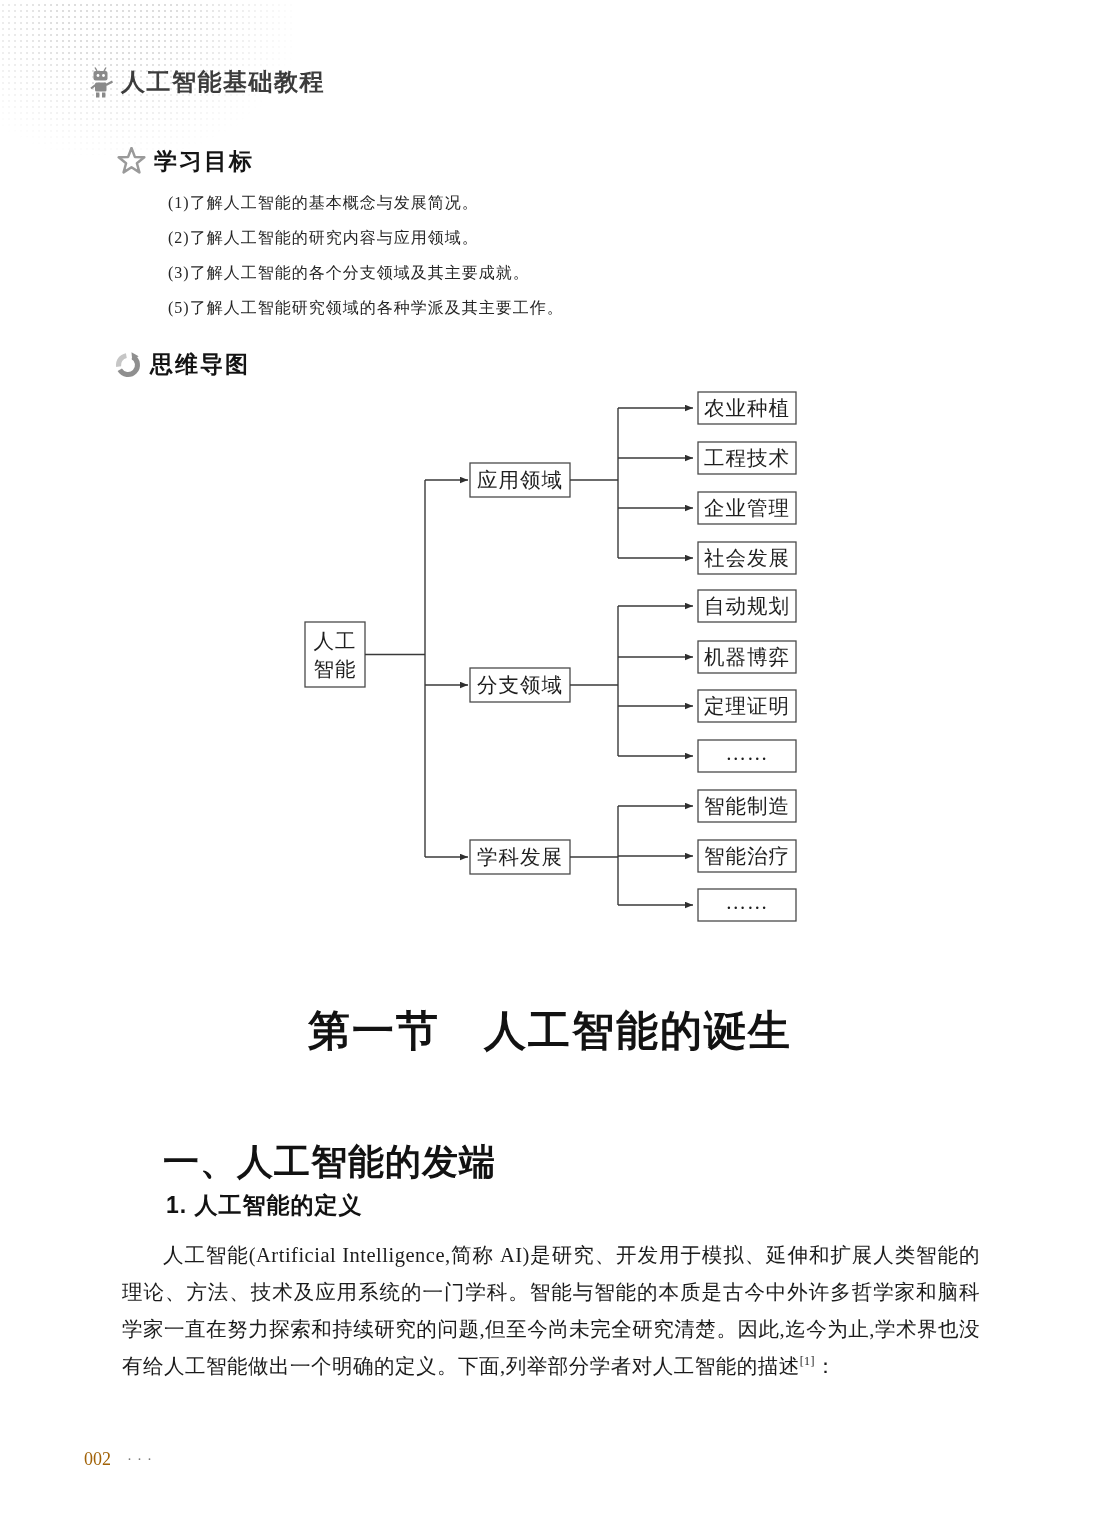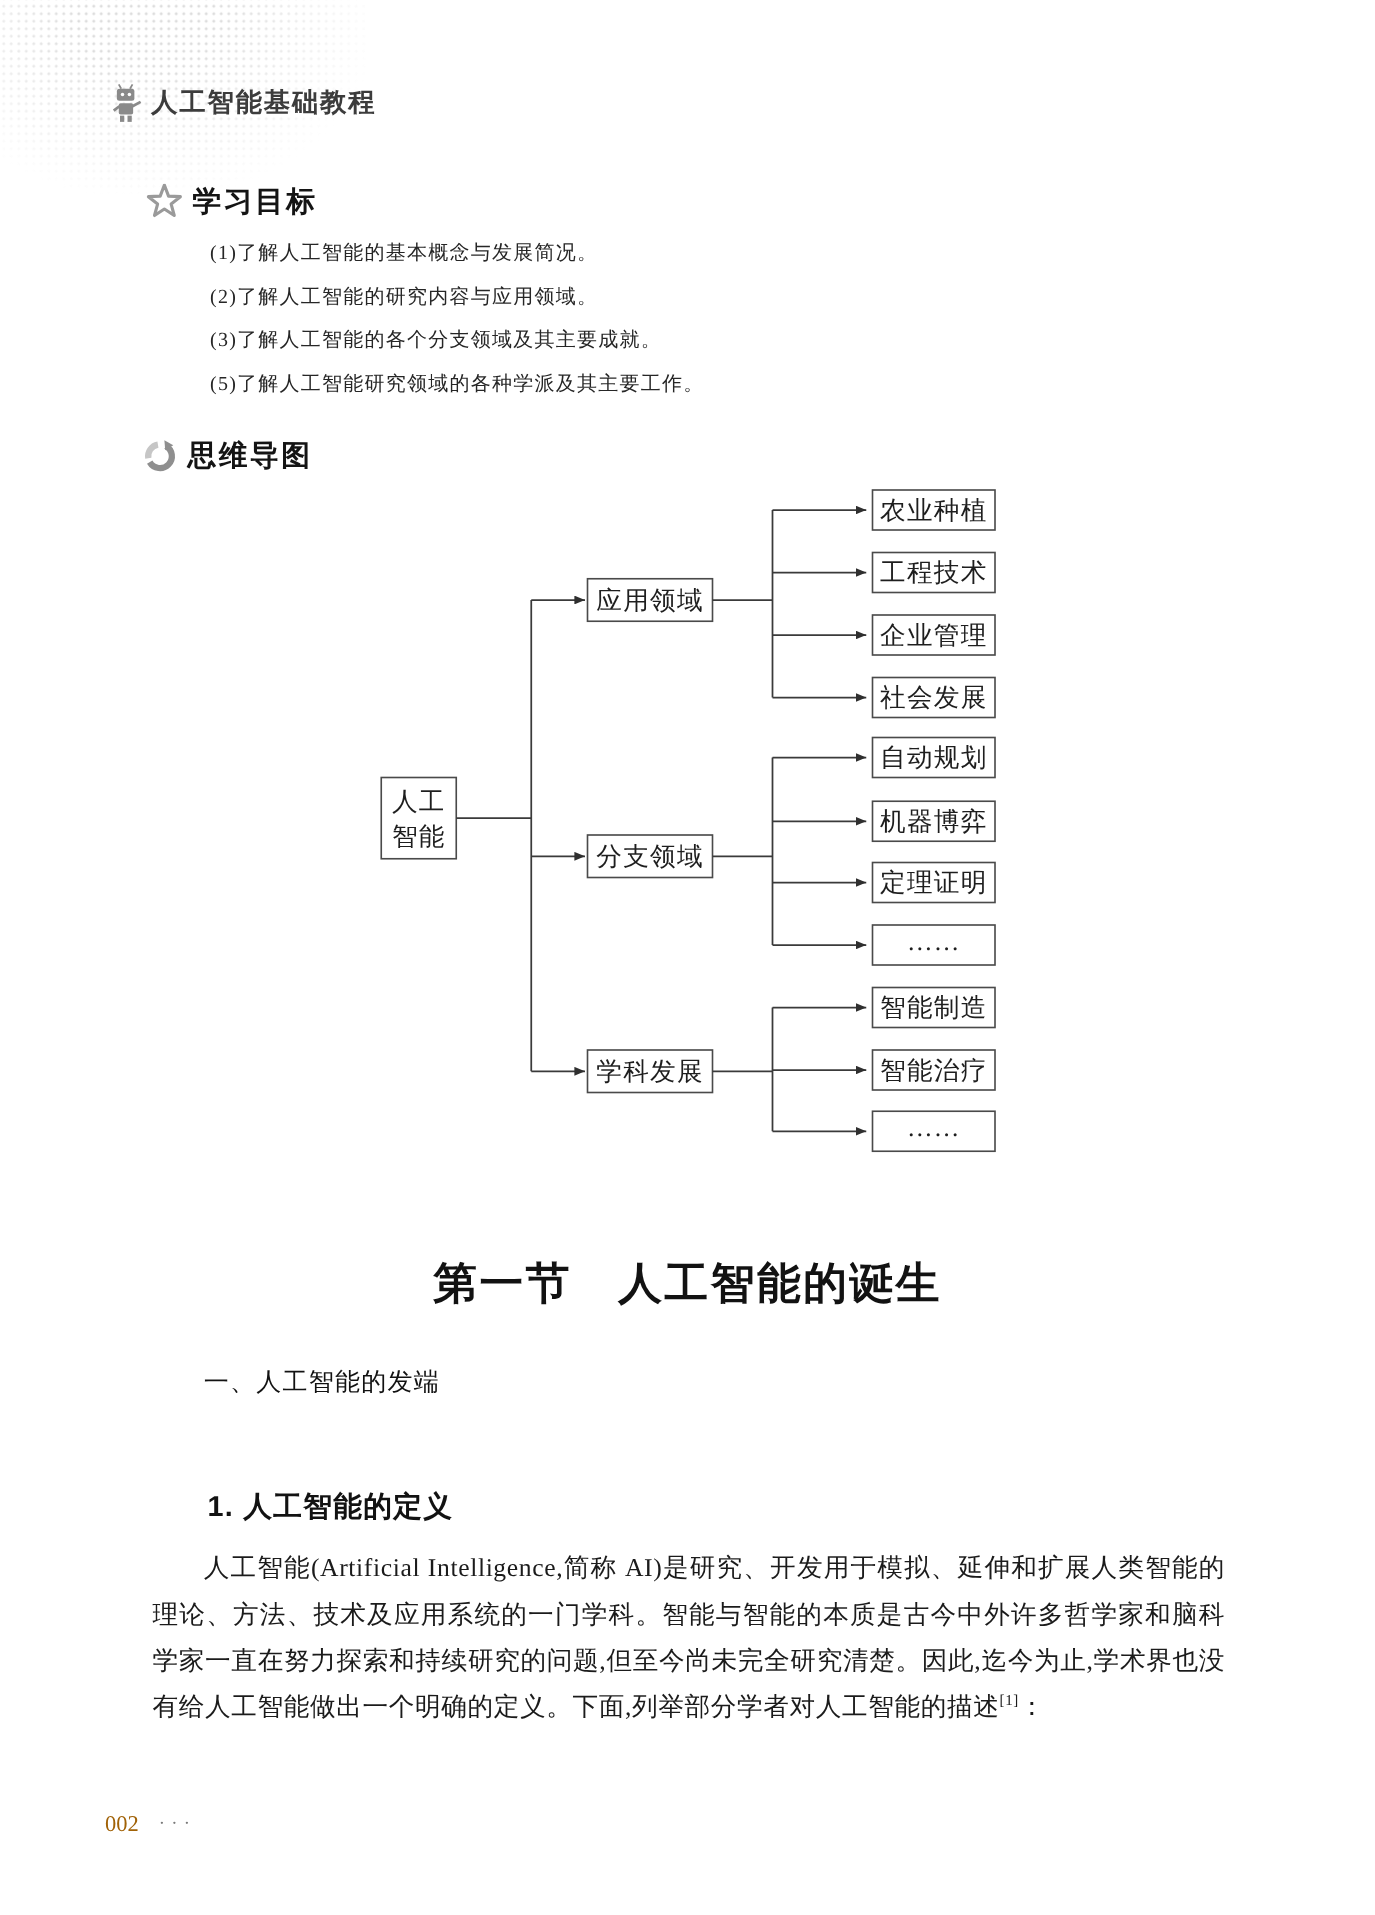--- a/index.html
+++ b/index.html
@@ -17,21 +17,21 @@
     -webkit-mask-image: radial-gradient(ellipse at 50% 45%, rgba(0,0,0,.8) 22%, rgba(0,0,0,.3) 55%, transparent 74%);
     mask-image: radial-gradient(ellipse at 50% 45%, rgba(0,0,0,.8) 22%, rgba(0,0,0,.3) 55%, transparent 74%);
     opacity:.75;
   }
   .brand-header {
     position:absolute; left:88px; top:66px;
     display:flex; align-items:center; gap:7px;
   }
   .brand-title {
     font-family:"Liberation Sans", sans-serif;
-    font-size:21px; font-weight:600; color:#3c3c3c; letter-spacing:1.5px;
+    font-size:24px; font-weight:600; color:#3c3c3c; letter-spacing:1.5px;
   }
   .icon-title-row { display:flex; align-items:center; gap:8px; }
   .block-title {
     font-family:"Liberation Sans", sans-serif;
     font-size:23px; font-weight:bold; color:#141414; letter-spacing:2px;
   }
   .objectives-head { position:absolute; left:117px; top:146px; }
   .objectives-list { position:absolute; left:168px; top:185px; }
   .obj-item {
     font-size:16px; line-height:35px; color:#262626; letter-spacing:1px;
@@ -40,26 +40,26 @@
   .mindmap-head { position:absolute; left:114px; top:349px; }
   .mindmap-svg { position:absolute; left:290px; top:385px; }
   .mm-text {
     font-family:"Liberation Serif", serif; font-size:20.5px; fill:#1e1e1e; letter-spacing:1px;
   }
   .mm-box { fill:#ffffff; stroke:#4a4a4a; stroke-width:1.3; }
   .mm-line { stroke:#3a3a3a; stroke-width:1.4; fill:none; }
   .section-title {
     position:absolute; left:0; right:0; top:1003px; text-align:center;
     font-family:"Liberation Serif", serif; font-weight:bold;
-    font-size:35px; color:#121212; letter-spacing:2px;
+    font-size:42px; color:#121212; letter-spacing:2px;
   }
   .heading-1 {
-    position:absolute; left:163px; top:1092px;
-    font-family:"Liberation Sans", sans-serif; font-weight:normal;
-    font-size:20px; color:#121212; letter-spacing:1px;
+    position:absolute; left:163px; top:1138px;
+    font-family:"Liberation Sans", sans-serif; font-weight:bold;
+    font-size:36px; color:#121212; letter-spacing:1px;
   }
   .heading-2 {
     position:absolute; left:166px; top:1190px;
     font-family:"Liberation Sans", sans-serif; font-weight:bold;
     font-size:23px; color:#121212; letter-spacing:1px;
   }
   .body-paragraph {
     position:absolute; left:122px; top:1237px; width:858px;
     font-size:20.5px; line-height:37px; color:#1b1b1b;
     text-align:justify; text-indent:2em; letter-spacing:0.5px;

